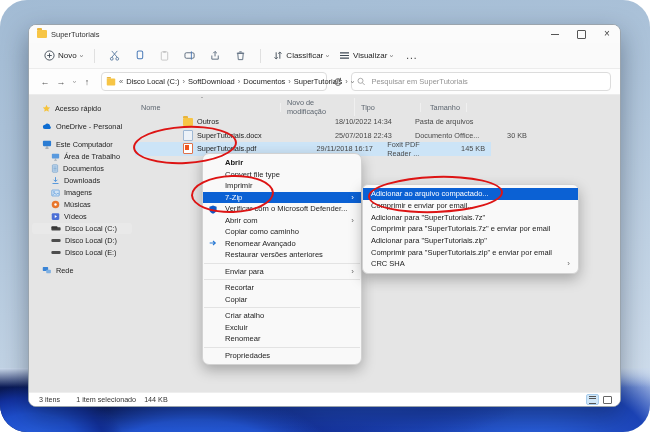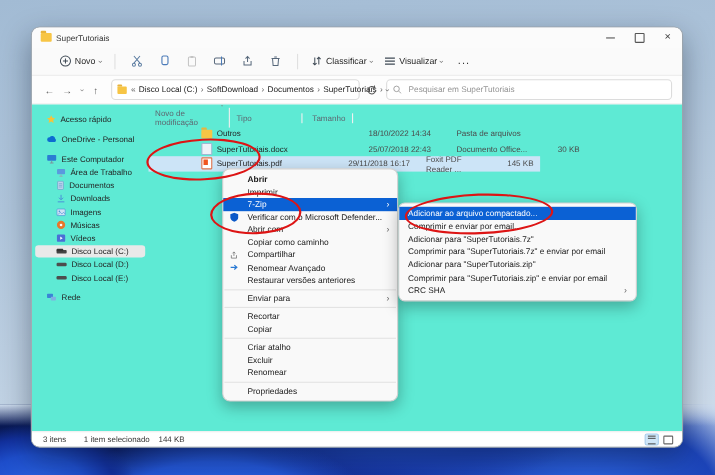--- a/index.html
+++ b/index.html
@@ -1,18 +1,18 @@
 <!DOCTYPE html>
 <html><head>
 <meta charset="utf-8">
 <style>
   html,body{margin:0;padding:0;}
   .stage{position:relative;width:650px;height:432px;overflow:hidden;
     font-family:"Liberation Sans",sans-serif;
-    background:linear-gradient(170deg,#a2bbd4 0%,#aec4da 35%,#bfd1e3 65%,#d3e0ee 100%);}
+    background:linear-gradient(170deg,#a2bbd4 0%,#aec4da 35%,#bfd1e3 65%,#d3e0ee 100%);border-radius:27px;}
   .bloom{position:absolute;left:0;right:0;bottom:0;height:64px;
     background:
       linear-gradient(180deg,#cbdaec 0%,rgba(203,218,236,0) 30%),
       radial-gradient(ellipse 130px 80px at 5% 115%,#2a63e2 0%,#1e4ecb 35%,#12309c 55%,rgba(10,26,88,0) 70%),
       radial-gradient(ellipse 220px 120px at 30% 165%,#2f6ae9 0%,#2356d6 45%,rgba(16,44,150,0) 68%),
       radial-gradient(ellipse 260px 140px at 58% -35%,#2c63e4 0%,#1b41b4 50%,rgba(12,30,100,0) 72%),
       radial-gradient(ellipse 240px 150px at 82% 135%,#2e68e8 0%,#1c44b8 50%,rgba(12,30,100,0) 75%),
       linear-gradient(90deg,#0a1a55 0%,#10288a 35%,#16329e 60%,#4c66ae 82%,#b7cbe4 96%,#c9d9ec 100%);}
   
   .window{position:absolute;left:28px;top:24px;width:593px;height:383px;
@@ -21,21 +21,21 @@
   .titlebar{position:absolute;left:0;top:0;right:0;height:18px;background:#fbfbfb;
     display:flex;align-items:center;padding-left:8px;font-size:7.5px;color:#333;}
   .titlebar .title{margin-left:4px;}
   .win-controls{position:absolute;right:0;top:0;height:18px;display:flex;}
   .win-btn{width:26px;height:18px;display:flex;align-items:center;justify-content:center;color:#444;}
   .min-glyph{width:8px;height:1px;background:#555;display:block;}
   .max-glyph{width:7px;height:7px;border:1px solid #555;border-radius:1px;display:block;}
   .close-glyph{font-size:10px;line-height:10px;color:#444;}
   
   .toolbar{position:absolute;left:0;top:18px;right:0;height:26px;background:#fafafa;
-    display:flex;align-items:center;padding-left:20px;font-size:8px;color:#1f1f1f;border-bottom:1px solid #ececec;box-sizing:border-box;}
+    display:flex;align-items:center;padding-left:10px;font-size:8px;color:#1f1f1f;border-bottom:1px solid #ececec;box-sizing:border-box;}
   .tbtn{display:flex;align-items:center;gap:3px;padding:3px 5px;border-radius:4px;}
   .tb-ico{display:flex;align-items:center;justify-content:center;}
   .tb-sep{width:1px;height:14px;background:#e0e0e0;margin:0 7px;}
   .chev{display:inline-block;transform:rotate(90deg);font-size:8px;color:#666;line-height:6px;}
   .tb-iconbtn{padding:3px 7px;}
   .dots{font-size:10px;letter-spacing:1px;color:#333;margin-left:8px;}
   
   .addressbar{position:absolute;left:0;top:44px;right:0;height:26px;background:#fdfdfd;
     display:flex;align-items:center;padding-left:8px;font-size:7.5px;color:#333;border-bottom:1px solid #ececec;box-sizing:border-box;}
   .navbtn{width:16px;text-align:center;color:#555;font-size:9px;}
@@ -45,21 +45,21 @@
   .crumb-sep{margin:0 3px;color:#666;font-size:7.5px;}
   .crumb{color:#222;white-space:nowrap;}
   .crumb-box .chev{margin-left:auto;}
   .refreshbtn{margin-left:6px;}
   .search-box{display:flex;align-items:center;margin-left:8px;flex:1;margin-right:9px;height:19px;
     border:1px solid #dcdcdc;border-radius:4px;background:#fff;padding:0 5px;box-sizing:border-box;}
   .search-box input{border:0;outline:0;background:transparent;font-family:"Liberation Sans",sans-serif;
     font-size:7.5px;color:#444;width:100%;margin-left:4px;}
   .search-box input::placeholder{color:#949494;}
   
-  .winbody{position:absolute;left:0;top:70px;right:0;bottom:14px;background:#5eead4;display:flex;}
+  .winbody{position:absolute;left:0;top:70px;right:0;bottom:14px;background:#e5e5e5;display:flex;}
   .sidebar{width:106px;padding-top:8px;box-sizing:border-box;overflow:hidden;}
   .side-item{display:flex;align-items:center;gap:4px;height:11px;padding-left:10px;font-size:7.3px;color:#222;
     margin:0 3px 1px 3px;border-radius:3px;white-space:nowrap;}
   .side-item.lvl1{padding-left:19px;}
   .side-item.sel{background:#e9e9e9;}
   .side-gap{height:6px;}
   
   .filearea{flex:1;position:relative;padding-top:4px;}
   .fhead{display:flex;align-items:center;height:16px;font-size:7.3px;color:#5d6670;position:relative;}
   .fh{border-right:1px solid #f0f0f0;padding-left:6px;box-sizing:border-box;position:relative;}
@@ -332,20 +332,21 @@
               <rect x="1" y="1" width="7" height="5" rx="0.8" fill="#3a84d6"></rect>
               <rect x="5.5" y="4.5" width="6" height="4.5" rx="0.8" fill="#7fb0e2"></rect>
             </svg>
           <span>Rede</span>
         </div>
       </div>
 
       <div class="filearea">
         <div class="fhead">
           <span class="sort-caret">ˇ</span>
+          <div class="fh c-name">Nome</div>
           <div class="fh c-date">Novo de modificação</div>
           <div class="fh c-type">Tipo</div>
           <div class="fh c-size">Tamanho</div>
         </div>
         <div class="frow">
           <div class="c-name">
               <span class="folder-ico"></span>
               <span>Outros</span>
             </div>
           <div class="c-date">18/10/2022 14:34</div>
@@ -385,47 +386,39 @@
           </div>
         <div class="vt">
             <span class="vt-square"></span>
           </div>
       </div>
     </div>
   </div>
 
   <div class="ctxmenu">
     <div class="mi bold">Abrir</div>
+    <div class="mi">Convert file type</div>
     <div class="mi">Imprimir</div>
     <div class="mi hl">
       <span>7-Zip</span>
       <span class="sub-arrow">›</span>
     </div>
     <div class="mi">
       <span class="mi-ico">
         <svg width="8" height="9" viewBox="0 0 10 11">
             <path d="M5 .5L9.5 2v3.5C9.5 8 7.8 9.9 5 10.7 2.2 9.9.5 8 .5 5.5V2z" fill="#0c59c8"></path>
           </svg>
       </span>
       <span>Verificar com o Microsoft Defender...</span>
     </div>
     <div class="mi">
       <span>Abrir com</span>
       <span class="sub-arrow">›</span>
     </div>
     <div class="mi">Copiar como caminho</div>
-    <div class="mi">
-      <span class="mi-ico">
-        <svg width="8" height="8" viewBox="0 0 12 12">
-            <path d="M2 6v4h7V6" fill="none" stroke="#6a6a6a"></path>
-            <path d="M5.5 7V2M3.5 3.5L5.5 1.5l2 2" fill="none" stroke="#6a6a6a"></path>
-          </svg>
-      </span>
-      <span>Compartilhar</span>
-    </div>
     <div class="mi">
       <span class="mi-ico">
         <svg width="8" height="8" viewBox="0 0 12 12">
             <path d="M1 6h8M6 3l3.5 3L6 9" fill="none" stroke="#2a7ad4" stroke-width="1.6"></path>
           </svg>
       </span>
       <span>Renomear Avançado</span>
     </div>
     <div class="mi">Restaurar versões anteriores</div>
     <div class="msep"></div>

